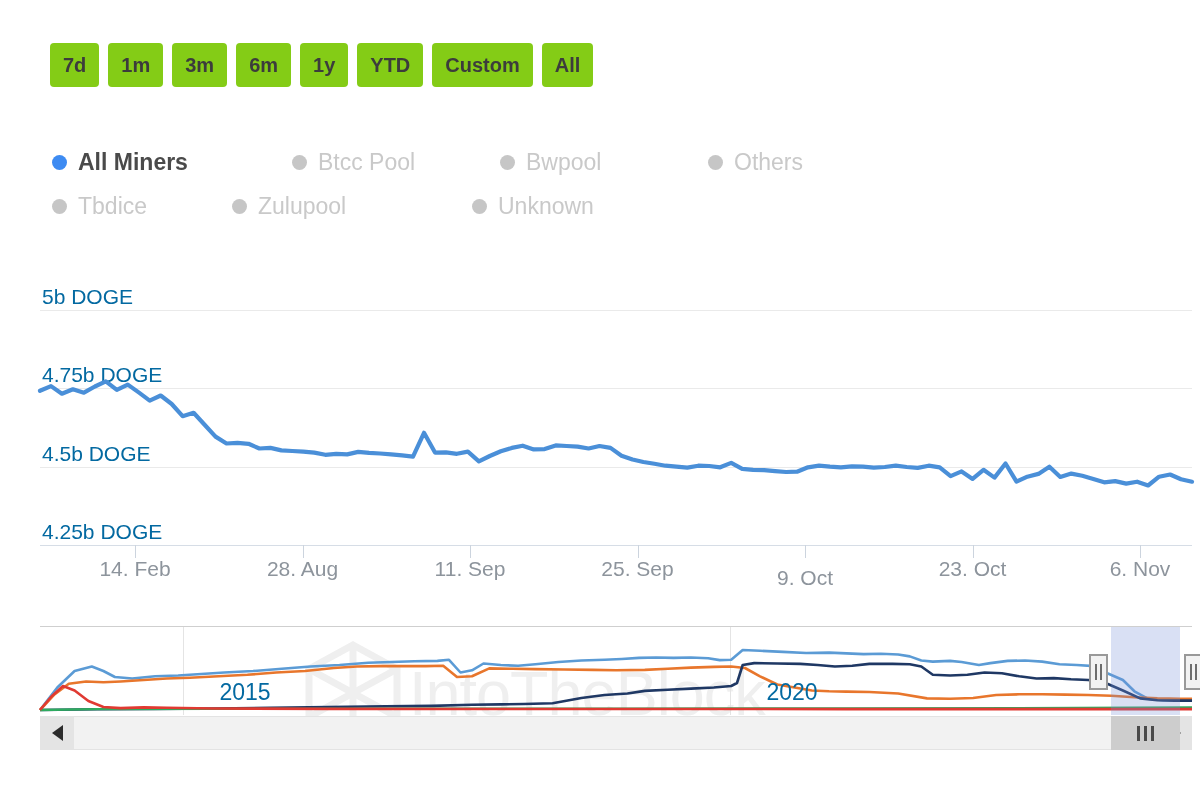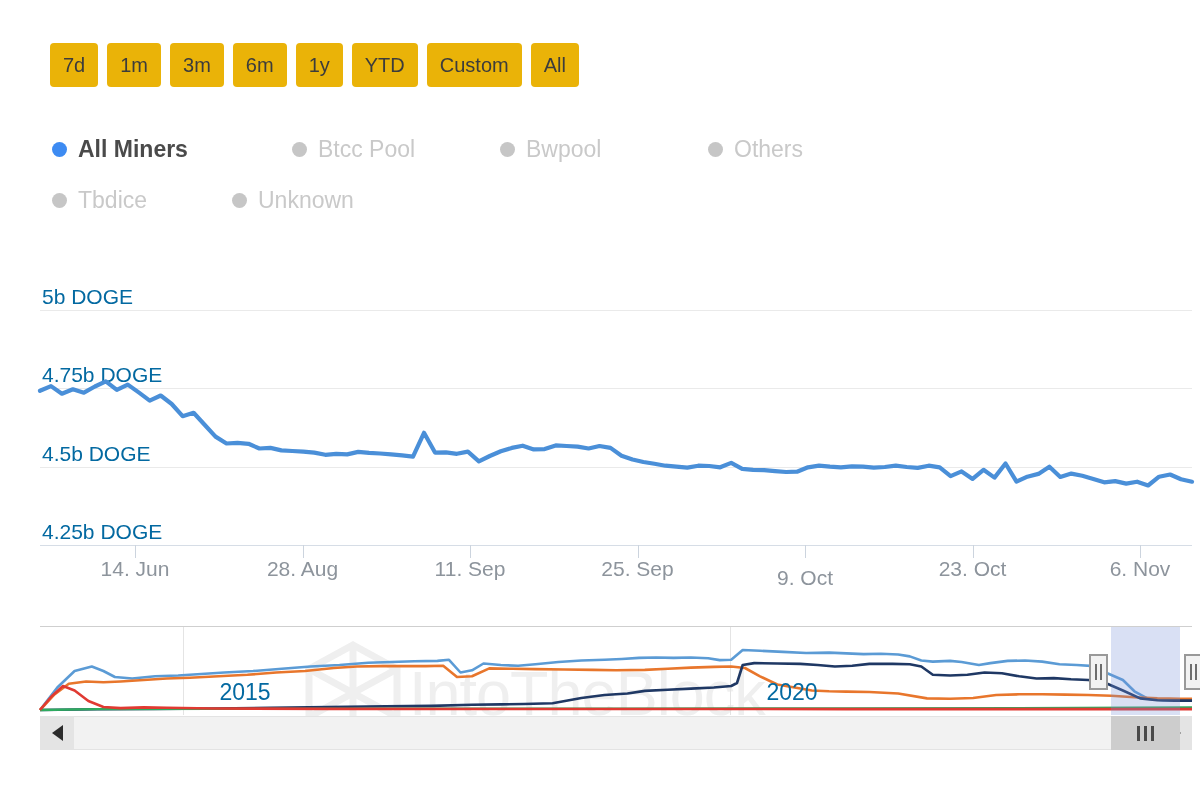--- a/index.html
+++ b/index.html
@@ -11,40 +11,41 @@
     overflow: hidden;
   }
   .page { position: relative; width: 1200px; height: 800px; background:#fff; }
 
   
   .range-bar {
     position: absolute; left: 50px; top: 43px;
     display: flex; gap: 9px; align-items: center;
   }
   .range-btn {
-    background: #eab308;
+    background: #84cc16;
     border: none;
     border-radius: 4px;
     color: #3c3c3c;
     font-family: "Liberation Sans", sans-serif;
     font-size: 20px;
     line-height: 1;
     padding: 10px 13px;
     height: 44px;
     display: flex; align-items: center; justify-content: center;
     cursor: pointer;
     white-space: nowrap;
+    font-weight: bold;
   }
 
   
   .legend {
-    position: absolute; left: 52px; top: 131px;
+    position: absolute; left: 52px; top: 144px;
     width: 1030px;
     display: flex; flex-wrap: wrap;
-    row-gap: 15px;
+    row-gap: 8px;
   }
   .legend-item {
     display: flex; align-items: center;
     height: 36px;
     cursor: pointer;
     white-space: nowrap;
   }
   .legend-dot {
     width: 15px; height: 15px; border-radius: 50%;
     background: #c6c6c6;
@@ -225,20 +226,24 @@
       <span class="legend-dot"></span>
       <span class="legend-label">Bwpool</span>
     </div>
     <div class="legend-item w4">
       <span class="legend-dot"></span>
       <span class="legend-label">Others</span>
     </div>
     <div class="legend-item w5">
       <span class="legend-dot"></span>
       <span class="legend-label">Tbdice</span>
+    </div>
+    <div class="legend-item w1">
+      <span class="legend-dot"></span>
+      <span class="legend-label">Zulupool</span>
     </div>
     <div class="legend-item w3">
       <span class="legend-dot"></span>
       <span class="legend-label">Unknown</span>
     </div>
   </div>
 
   <div class="chart-area">
 
     <div id="ylabels">
@@ -266,21 +271,21 @@
 
     <div class="plot" id="plot-host">
         <svg width="1152" height="235">
           <polyline points="0.0,80.8 11.0,76.1 21.9,83.7 32.9,79.3 43.9,82.7 54.9,76.5 65.8,71.4 76.8,79.9 87.8,74.6 98.7,82.4 109.7,90.6 120.7,85.5 131.7,94.0 142.6,106.2 153.6,102.8 164.6,114.7 175.5,126.6 186.5,133.5 197.5,132.9 208.5,133.8 219.4,138.5 230.4,137.9 241.4,140.4 252.3,141.0 263.3,141.6 274.3,142.6 285.3,144.8 296.2,143.8 307.2,144.4 318.2,141.9 329.1,142.9 340.1,143.5 351.1,144.4 362.1,145.4 373.0,146.6 384.0,122.8 395.0,142.6 405.9,142.3 416.9,143.8 427.9,141.6 438.9,151.3 449.8,146.0 460.8,141.3 471.8,137.9 482.7,135.7 493.7,139.4 504.7,139.1 515.7,135.4 526.6,136.0 537.6,136.6 548.6,138.5 559.5,136.0 570.5,137.9 581.5,145.7 592.5,149.5 603.4,152.0 614.4,153.8 625.4,155.7 636.3,156.7 647.3,157.6 658.3,155.7 669.3,156.0 680.2,157.3 691.2,152.9 702.2,158.9 713.1,159.8 724.1,160.1 735.1,161.1 746.1,162.0 757.0,161.7 768.0,157.3 779.0,155.7 789.9,156.7 800.9,157.3 811.9,156.4 822.9,156.7 833.8,157.6 844.8,157.0 855.8,155.7 866.7,157.0 877.7,157.9 888.7,155.7 899.7,157.3 910.6,166.1 921.6,161.4 932.6,168.9 943.5,159.8 954.5,167.6 965.5,153.5 976.5,171.7 987.4,166.7 998.4,163.9 1009.4,156.7 1020.3,167.0 1031.3,163.6 1042.3,165.8 1053.3,168.9 1064.2,172.3 1075.2,171.1 1086.2,173.6 1097.1,171.7 1108.1,175.5 1119.1,166.7 1130.1,164.5 1141.0,169.2 1152.0,171.7" fill="none" stroke="#4a8fd8" stroke-width="4.2" stroke-linejoin="round" stroke-linecap="round"></polyline>
         </svg>
       </div>
 
     <div class="xaxis-line"></div>
     <div id="xlabels">
         <div class="xtick" style="left: 135px;"></div>
-        <div class="xlabel" style="left: 135px;">14. Jun</div>
+        <div class="xlabel" style="left: 135px;">14. Feb</div>
         <div class="xtick" style="left: 302.5px;"></div>
         <div class="xlabel" style="left: 302.5px;">28. Aug</div>
         <div class="xtick" style="left: 470px;"></div>
         <div class="xlabel" style="left: 470px;">11. Sep</div>
         <div class="xtick" style="left: 637.5px;"></div>
         <div class="xlabel" style="left: 637.5px;">25. Sep</div>
         <div class="xtick" style="left: 805px;"></div>
         <div class="xlabel" style="left: 805px; margin-top: 9px;">9. Oct</div>
         <div class="xtick" style="left: 972.5px;"></div>
         <div class="xlabel" style="left: 972.5px;">23. Oct</div>

